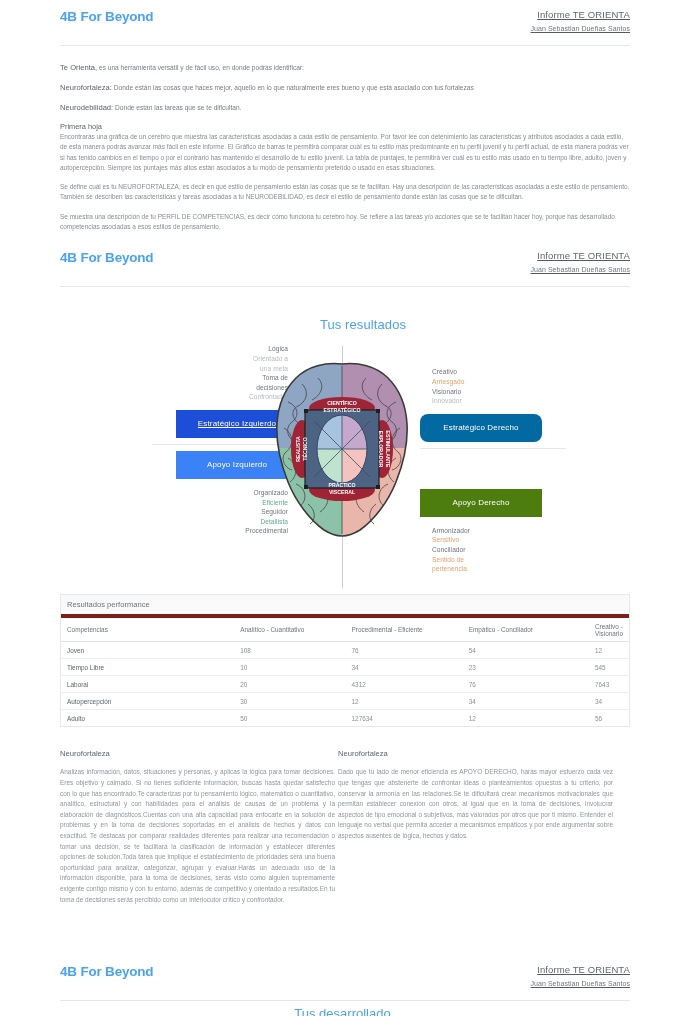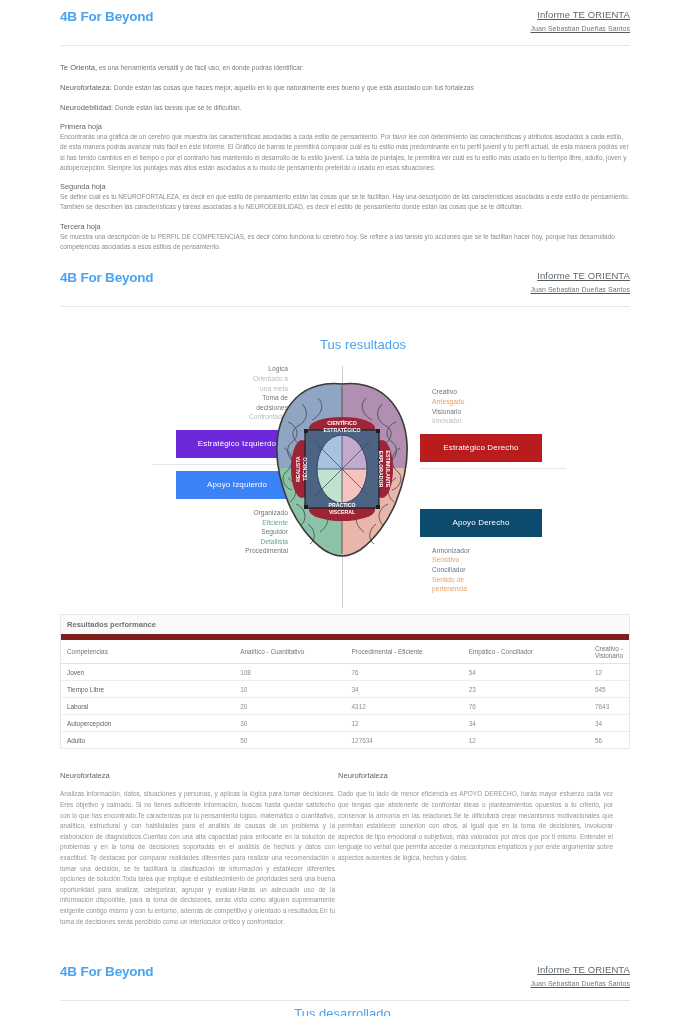--- a/index.html
+++ b/index.html
@@ -141,24 +141,24 @@
 
   .pill {
     height: 28px;
     display: flex;
     align-items: center;
     justify-content: center;
     color: #ffffff;
     font-size: 8px;
     letter-spacing: 0.15px;
   }
-  .pill.strat-left { background: #6d28d9; }
+  .pill.strat-left { background: #1d4ed8; text-decoration: underline; }
   .pill.supp-left  { background: #3b82f6; }
-  .pill.strat-right{ background: #b91c1c; }
-  .pill.supp-right { background: #0c4a6e; margin-top: 40px; }
+  .pill.strat-right{ background: #0369a1; border-radius: 8px; }
+  .pill.supp-right { background: #4d7c0f; margin-top: 40px; }
 
   .pill-wrap { width: 122px; }
   .sidecol.left .pill-wrap  { margin-left: 24px; }
   .sidecol.right .pill-wrap { margin-left: 0; }
 
   .hr-thin {
     height: 1px;
     background: #e4e6e8;
     margin: 6px 0;
   }
@@ -176,22 +176,21 @@
   .table-wrap {
     margin: 6px 60px 0 60px;
     width: 570px;
     border: 1px solid #e6e8ea;
   }
   .tbl-caption {
     font-size: 7.6px;
     color: #6f757b;
     padding: 5px 6px 5px 6px;
     background: #fafafa;
-    border-bottom: 6px solid #7f1d1d;
-    font-weight: bold;
+    border-bottom: 4px solid #7f1d1d;
   }
   table { border-collapse: collapse; width: 100%; }
   th, td {
     font-size: 6.4px;
     font-weight: normal;
     text-align: left;
     padding: 4.5px 6px;
     border-bottom: 1px solid #eceef0;
     color: #8a9096;
   }
@@ -263,25 +262,23 @@
     </p>
     <p>
       <span class="lead">Neurodebilidad:</span><span> Donde están las tareas que se te dificultan.</span>
     </p>
 
     <div class="blk">
       <h4>Primera hoja</h4>
       <p>Encontrarás una gráfica de un cerebro que muestra las características asociadas a cada estilo de pensamiento. Por favor lee con detenimiento las características y atributos asociados a cada estilo, de esta manera podrás avanzar más fácil en este informe. El Gráfico de barras te permitirá comparar cuál es tu estilo más predominante en tu perfil juvenil y tu perfil actual, de esta manera podrás ver si has tenido cambios en el tiempo o por el contrario has mantenido el desarrollo de tu estilo juvenil. La tabla de puntajes, te permitirá ver cuál es tu estilo más usado en tu tiempo libre, adulto, joven y autopercepción. Siempre los puntajes más altos están asociados a tu modo de pensamiento preferido o usado en esas situaciones.</p>
     </div>
     <div class="blk">
-      <h4>Segunda hoja</h4>
       <p>Se define cuál es tu NEUROFORTALEZA, es decir en qué estilo de pensamiento están las cosas que se te facilitan. Hay una descripción de las características asociadas a este estilo de pensamiento. También se describen las características y tareas asociadas a tu NEURODEBILIDAD, es decir el estilo de pensamiento donde están las cosas que se te dificultan.</p>
     </div>
     <div class="blk">
-      <h4>Tercera hoja</h4>
       <p>Se muestra una descripción de tu PERFIL DE COMPETENCIAS, es decir cómo funciona tu cerebro hoy. Se refiere a las tareas y/o acciones que se te facilitan hacer hoy, porque has desarrollado competencias asociadas a esos estilos de pensamiento.</p>
     </div>
   </div>
 
   <div class="band">
     <div class="band-inner">
       <div class="brand">4B For Beyond</div>
       <div class="band-right">
         <div class="band-title">Informe TE ORIENTA</div>
         <div class="band-sub">Juan Sebastian Dueñas Santos</div>

